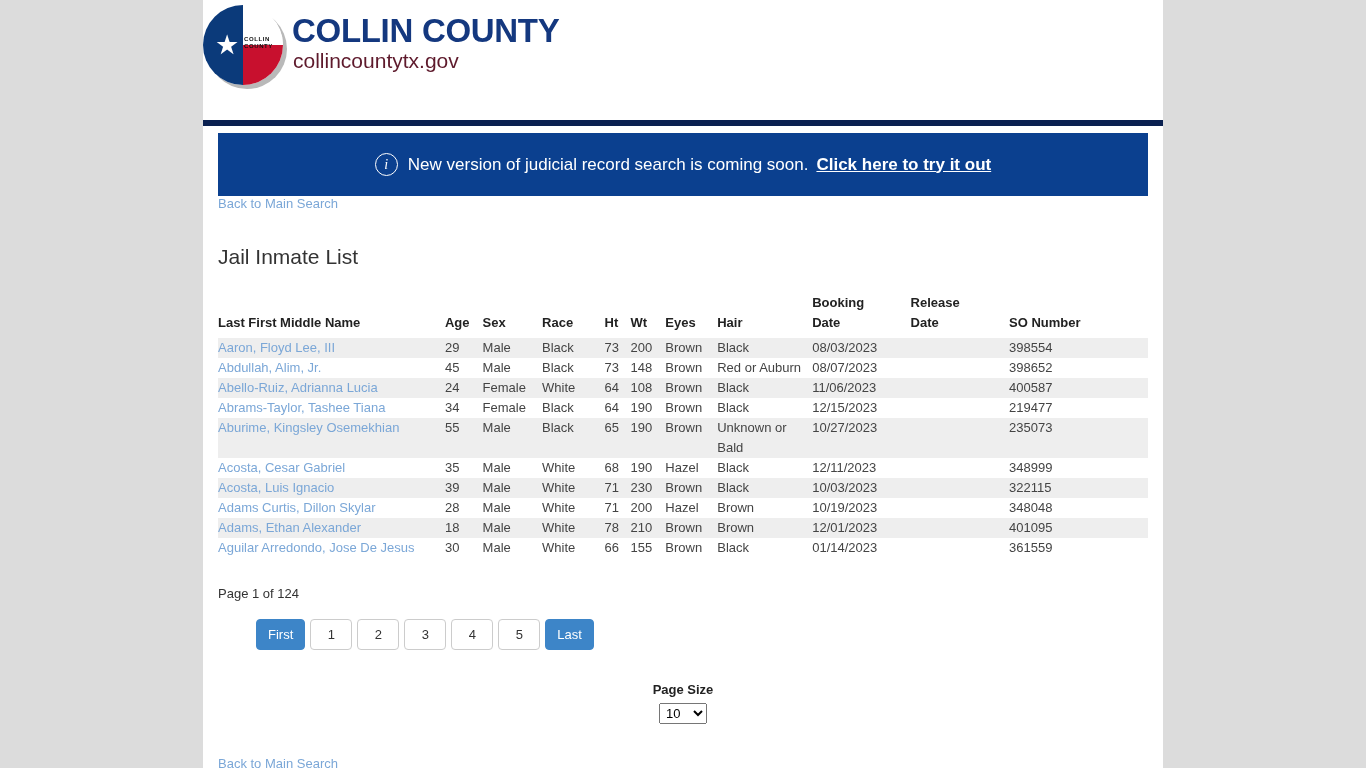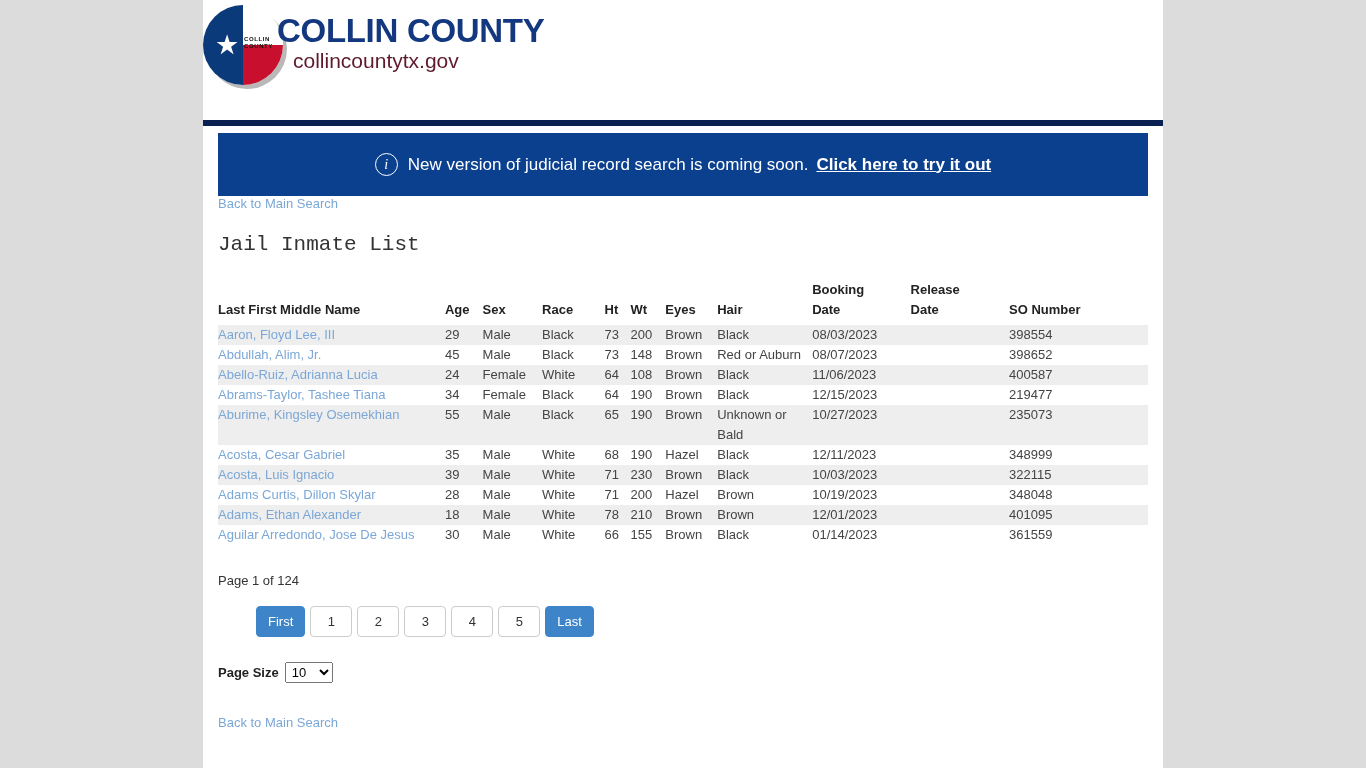--- a/index.html
+++ b/index.html
@@ -96,21 +96,21 @@
     font-family: "Liberation Sans", sans-serif;
     font-size: 6px;
     font-weight: bold;
     line-height: 7px;
     letter-spacing: 0.6px;
     color: #111111;
     text-align: left;
   }
   .logo-title {
     position: absolute;
-    left: 74px;
+    left: 89px;
     top: 12px;
     font-size: 33px;
     font-weight: bold;
     color: #14387f;
     letter-spacing: -0.3px;
     font-family: "Liberation Sans", sans-serif;
     white-space: nowrap;
   }
   .logo-sub {
     position: absolute;
@@ -184,23 +184,22 @@
   a.plain-link {
     color: #7ba7d7;
     text-decoration: none;
     font-size: 13px;
     cursor: pointer;
   }
   .page-title {
     font-size: 21px;
     color: #333333;
     font-weight: normal;
-    margin: 22px 0 0 0;
+    margin: 34px 0 0 0;
     padding: 0;
-    font-family: Liberation Mono, monospace;
   }
 
   
   table.inmate-table {
     border-collapse: collapse;
     margin-top: 24px;
     width: 930px;
     font-size: 13px;
   }
   table.inmate-table th {
@@ -267,24 +266,25 @@
     cursor: pointer;
     font-family: "Liberation Sans", sans-serif;
     box-sizing: content-box;
   }
   .pager-btn.active-btn {
     background: #3d85c8;
     border-color: #3d85c8;
     color: #ffffff;
   }
   .page-size-row {
-    margin-top: 25px;
+    margin-top: 32px;
     display: flex;
     align-items: center;
     gap: 6px;
+    flex-direction: column;
   }
   .page-size-label {
     font-weight: bold;
     font-size: 13px;
     color: #222222;
   }
   select.page-size-select {
     font-family: "Liberation Sans", sans-serif;
     font-size: 13px;
     padding: 1px 2px;

